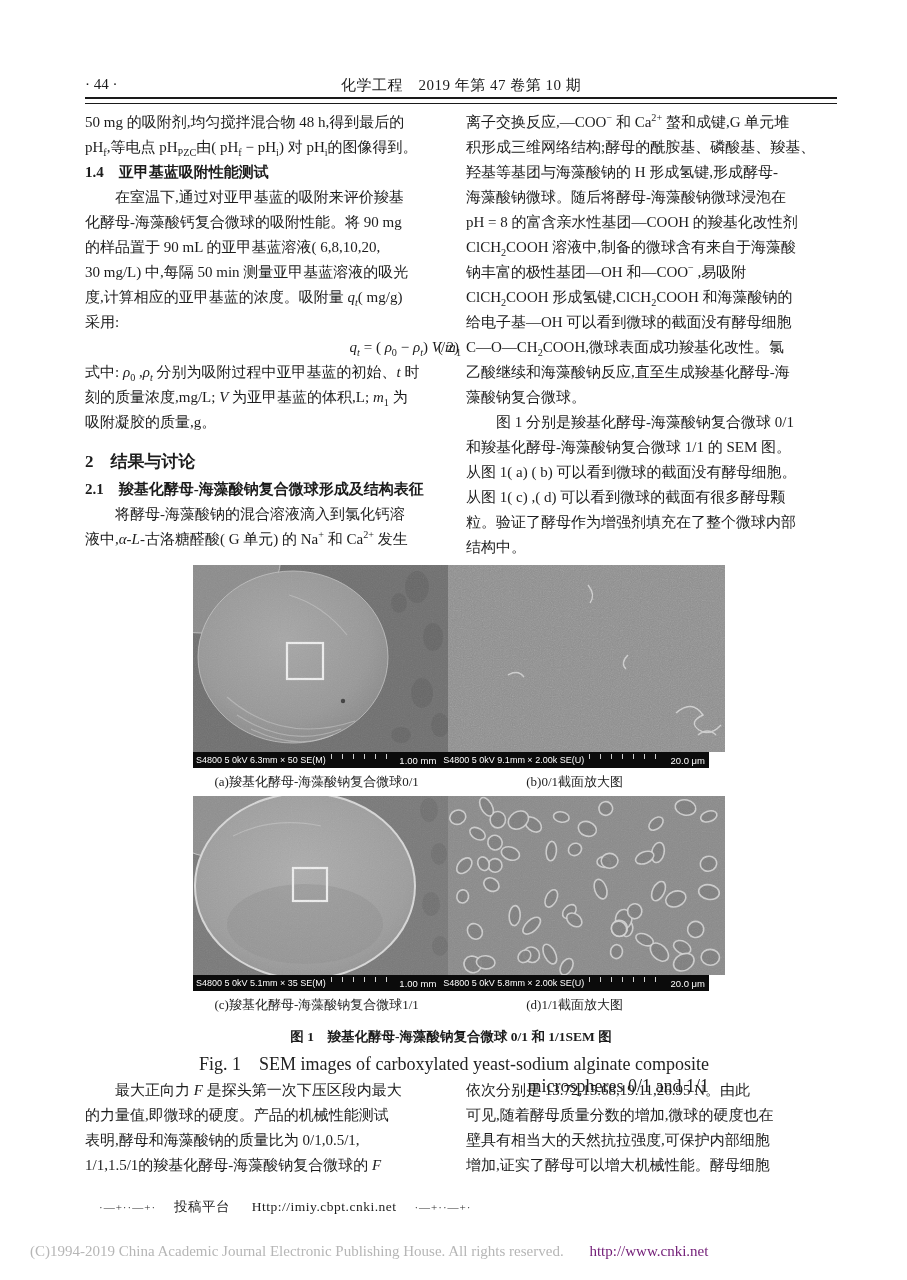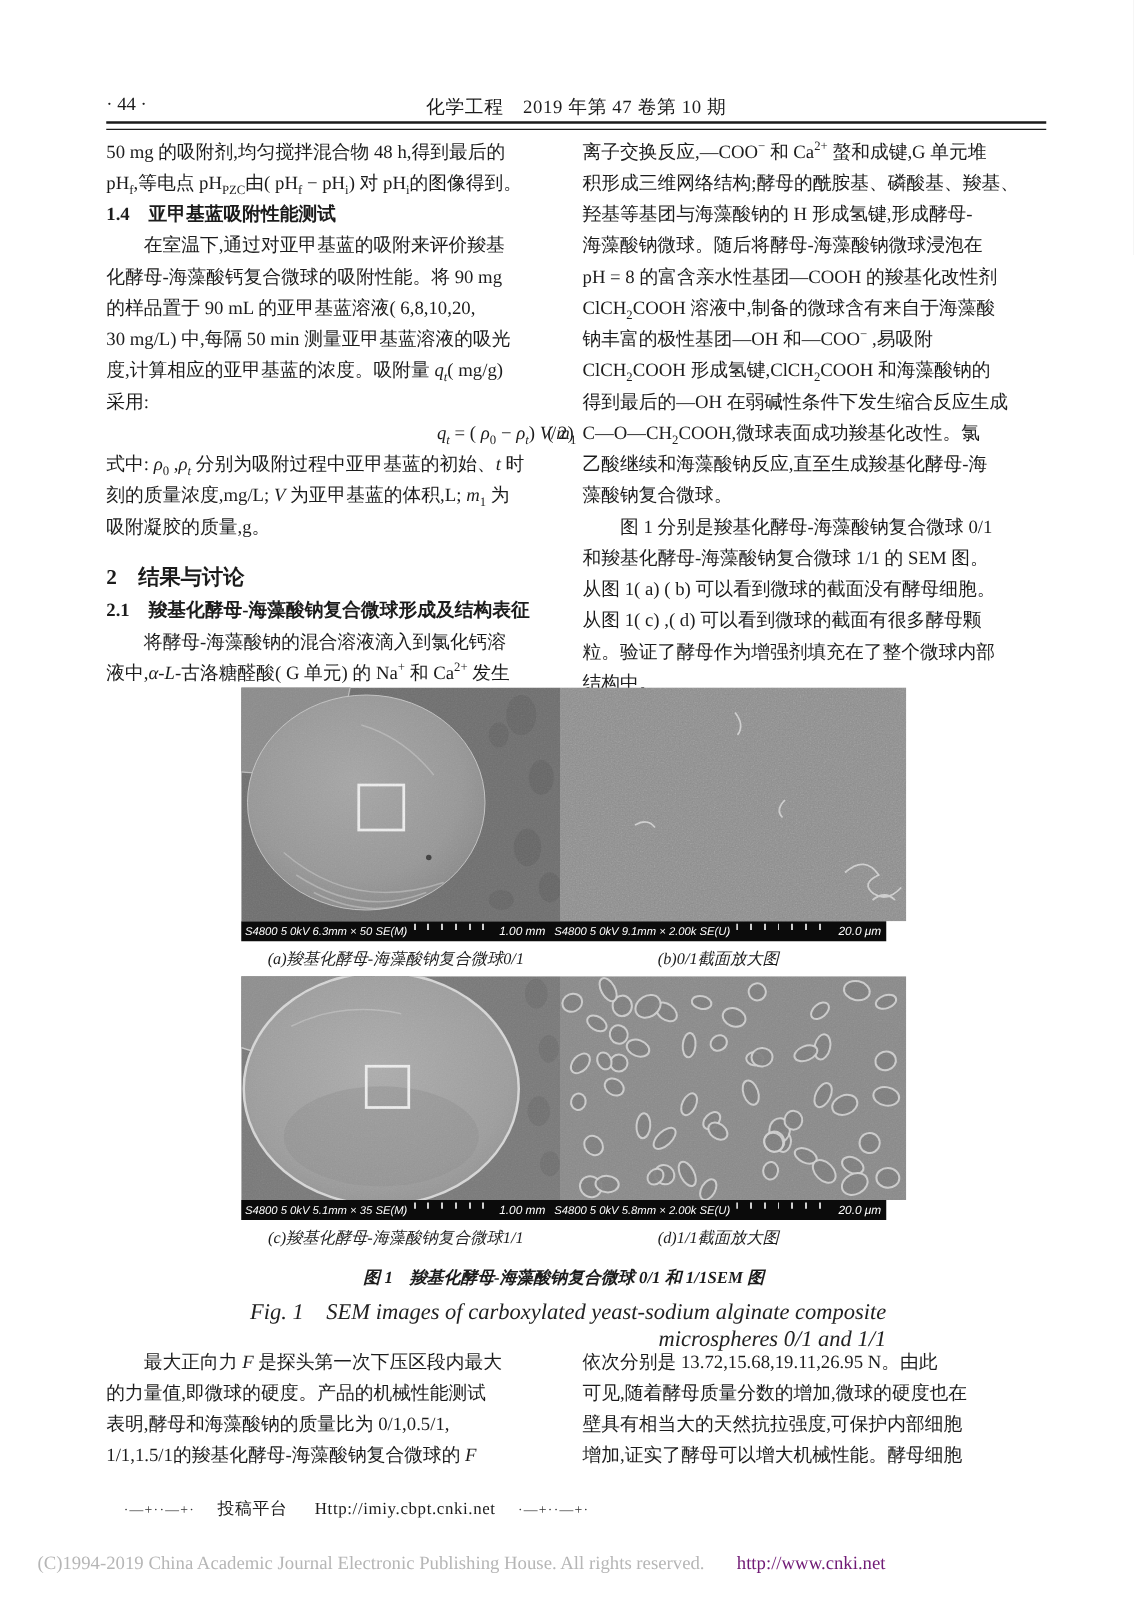--- a/index.html
+++ b/index.html
@@ -17,21 +17,21 @@
   .tl{white-space:nowrap;}
   .tl.ind{text-indent:2em;}
   sub{font-size:68%;line-height:0;}
   sup{font-size:68%;line-height:0;}
   i{font-family:"Liberation Serif","DejaVu Serif",serif;}
   .h-sub{font-weight:bold;margin:0;font-size:15px;line-height:25px;}
   .h-sec{font-weight:bold;font-size:17px;line-height:26px;margin-top:14px;margin-bottom:2px;}
   .formula-row{position:relative;text-align:right;line-height:25px;}
   .eq-num{position:absolute;right:2px;top:0;}
   
-  .figure{position:absolute;left:193px;top:550px;width:516px;font-style:italic;}
+  .figure{position:absolute;left:193px;top:565px;width:516px;}
   .img-row{display:flex;}
   .img-row svg{display:block;}
   .bar-row{display:flex;background:#0b0b0b;height:16px;}
   .bar{display:flex;align-items:center;color:#fff;
        font-family:"Liberation Sans","DejaVu Sans",sans-serif;font-size:9px;white-space:nowrap;}
   .bar-a{width:255px;}.bar-b{width:277px;}
   .bar .lt{padding-left:3px;}
   .bar .rt{padding-right:4px;font-size:9.5px;}
   .bar .ticks{flex:1;height:5px;margin:0 5px 7px 5px;
        background:repeating-linear-gradient(90deg,#cfcfcf 0 1.5px,transparent 1.5px 11px);}
@@ -117,21 +117,21 @@
   <div class="col col-right">
     <div>
         <div class="tl"><span>离子交换反应,—COO</span><sup>−</sup><span> 和 Ca</span><sup>2+</sup><span> 螯和成键,G 单元堆</span></div>
         <div class="tl">积形成三维网络结构;酵母的酰胺基、磷酸基、羧基、</div>
         <div class="tl">羟基等基团与海藻酸钠的 H 形成氢键,形成酵母-</div>
         <div class="tl">海藻酸钠微球。随后将酵母-海藻酸钠微球浸泡在</div>
         <div class="tl">pH = 8 的富含亲水性基团—COOH 的羧基化改性剂</div>
         <div class="tl"><span>ClCH</span><sub>2</sub><span>COOH 溶液中,制备的微球含有来自于海藻酸</span></div>
         <div class="tl"><span>钠丰富的极性基团—OH 和—COO</span><sup>−</sup><span> ,易吸附</span></div>
         <div class="tl"><span>ClCH</span><sub>2</sub><span>COOH 形成氢键,ClCH</span><sub>2</sub><span>COOH 和海藻酸钠的</span></div>
-        <div class="tl">得到最后的—OH 在弱碱性条件下发生缩合反应生成</div>
+        <div class="tl">给电子基—OH 可以看到微球的截面没有酵母细胞</div>
         <div class="tl"><span>C—O—CH</span><sub>2</sub><span>COOH,微球表面成功羧基化改性。氯</span></div>
         <div class="tl">乙酸继续和海藻酸钠反应,直至生成羧基化酵母-海</div>
         <div class="tl">藻酸钠复合微球。</div>
         <div class="tl ind">图 1 分别是羧基化酵母-海藻酸钠复合微球 0/1</div>
         <div class="tl">和羧基化酵母-海藻酸钠复合微球 1/1 的 SEM 图。</div>
         <div class="tl">从图 1( a) ( b) 可以看到微球的截面没有酵母细胞。</div>
         <div class="tl">从图 1( c) ,( d) 可以看到微球的截面有很多酵母颗</div>
         <div class="tl">粒。验证了酵母作为增强剂填充在了整个微球内部</div>
         <div class="tl">结构中。</div>
       </div>

